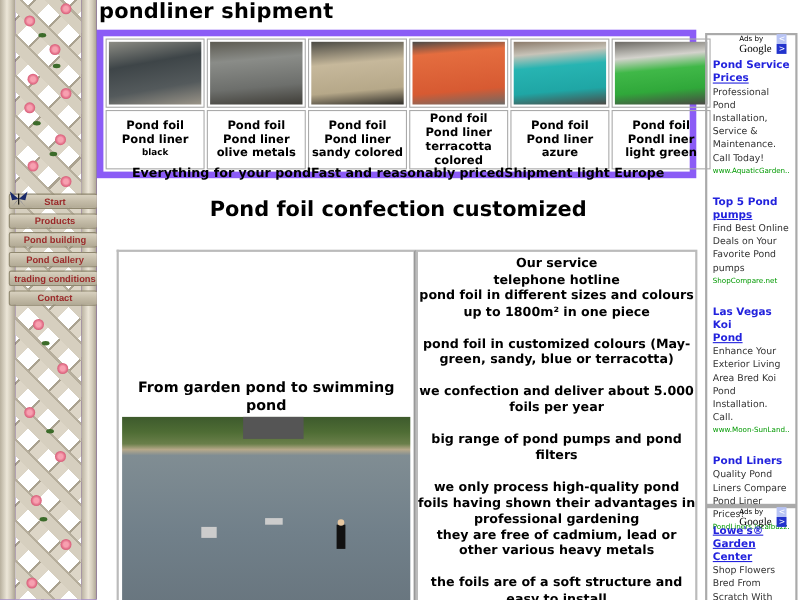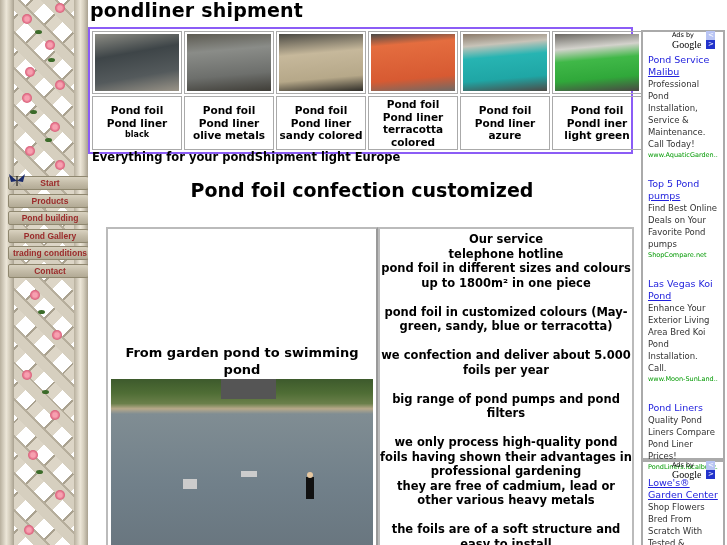--- a/index.html
+++ b/index.html
@@ -10,42 +10,42 @@
   background:
    repeating-linear-gradient(45deg,transparent 0 14px,#d6cfbf 14px 24px,#b6ae9c 24px 26px),
    repeating-linear-gradient(-45deg,#fff 0 14px,#ddd6c7 14px 24px,#aaa290 24px 26px);}
 .rose{position:absolute;width:10px;height:10px;border-radius:50%;background:radial-gradient(circle,#f7a0b0 0 30%,#e06a84 60%,#b94b62);}
 .leaf{position:absolute;width:7px;height:4px;border-radius:50%;background:#3c6b2a;}
 #nav{position:absolute;left:8px;top:176px;width:84px;}
 .navbtn{display:block;height:14px;margin-bottom:3.5px;background:linear-gradient(#d9d2c0,#c4bca8 50%,#b2aa95);border:1px solid #8f876f;border-radius:2px 6px 6px 2px;font-family:"Liberation Sans",sans-serif;font-weight:bold;font-size:8.5px;color:#9b2b2b;text-align:center;line-height:12px;white-space:nowrap;cursor:pointer;}
 .butterfly{position:absolute;left:0px;top:-3px;width:18px;height:16px;}
 #main{position:absolute;left:88px;top:0;width:548px;}
 h1{font-family:"DejaVu Sans",sans-serif;font-weight:bold;font-size:19px;position:absolute;left:2px;top:-1px;letter-spacing:0.2px;}
-#prod{position:absolute;left:0;top:27px;width:545px;border:2px solid #8b5cf6;border-collapse:separate;}
+#prod{position:absolute;left:0;top:27px;width:545px;border:6px solid #8b5cf6;border-collapse:separate;}
 #prod table{border-collapse:separate;border-spacing:2px;width:100%;}
 #prod td{border:1px solid #aaa;vertical-align:middle;text-align:center;}
 .ph{height:63px;padding:2px;}
 .ph div{width:84px;height:57px;margin:0 auto;}
 .cap{height:54px;font-size:10.5px;font-weight:bold;line-height:12.5px;}
 .cap small{font-size:8px;display:block;}
-#tag{position:absolute;left:0;top:150px;width:548px;font-size:11.5px;font-weight:bold;display:flex;justify-content:flex-start;padding:0 4px;}
+#tag{position:absolute;left:0;top:150px;width:548px;font-size:11.5px;font-weight:bold;display:flex;justify-content:center;padding:0 4px;}
 #slogan{position:absolute;left:0;top:179px;width:548px;text-align:center;font-size:19px;font-weight:bold;}
 #boxL{position:absolute;left:18px;top:227px;width:272px;height:330px;border:2px solid #bbb;border-right-color:#999;}
 #boxL .txt{position:absolute;top:100px;left:0;width:100%;text-align:center;font-size:13px;font-weight:bold;line-height:17px;margin-top:15px;}
 #boxL .photo{position:absolute;left:3px;top:150px;width:262px;height:175px;
  background:linear-gradient(180deg,#3d5a2c 0,#4f6d35 8%,#6a7f4a 14%,#b7a98a 17%,#808d93 20%,#71808a 60%,#68757e 100%);}
 #boxR{position:absolute;left:290px;top:227px;width:256px;height:330px;border:2px solid #bbb;text-align:center;font-size:11.5px;font-weight:bold;line-height:14.5px;padding-top:3px;}
 #boxR p{margin-bottom:14.5px;}
 #ads{position:absolute;left:641px;top:30px;width:84px;height:430px;border:2px solid #aaa;padding:2px 5px;}
 #ads2{position:absolute;left:641px;top:460px;width:84px;height:100px;border:2px solid #aaa;padding:2px 5px;}
 .adshead{font-size:6.5px;display:flex;align-items:center;justify-content:space-between;height:12px;margin-left:24px;}
 .adshead b{font-family:"Liberation Serif",serif;font-size:10px;font-weight:normal;}
 .arr{display:inline-block;width:9px;height:9px;margin-left:1px;font-size:7px;line-height:9px;text-align:center;color:#fff;}
 .ad{margin-top:8px;font-size:8.5px;line-height:12px;color:#333;}
-.ad a{color:#2222dd;font-weight:normal;font-size:9.5px;text-decoration:none;display:block;line-height:12px;}
+.ad a{color:#2222dd;font-weight:bold;font-size:9.5px;text-decoration:none;display:block;line-height:12px;}
 .ad a u{text-decoration:underline;}
 .ad .url{color:#009900;font-size:6.5px;display:block;line-height:10px;white-space:nowrap;overflow:hidden;}
 </style>
 </head>
 <body>
 
 <div id="left">
   <div class="post" style="left:0"></div>
   <div class="lattice"></div>
   <div class="post" style="left:74px"></div>
@@ -123,20 +123,21 @@
         <td class="cap" style="padding:0 8px"><span>Pond foil</span><br><span>Pond liner</span><br><span>terracotta colored</span></td>
         <td class="cap"><span>Pond foil</span><br><span>Pond liner</span><br><span>azure</span></td>
         <td class="cap"><span>Pond foil</span><br><span>Pondl iner</span><br><span>light green</span></td>
       </tr>
     </tbody>
       </table>
   </div>
 
   <div id="tag">
     <span>Everything for your pond</span>
+    <span>Fast and reasonably priced</span>
     <span>Shipment light Europe</span>
   </div>
 
   <div id="slogan">Pond foil confection customized</div>
 
   <div id="boxL">
     <div class="txt">
       <span>From garden pond to swimming pond</span><br><span>we have the answer</span>
     </div>
     <div class="photo">
@@ -157,21 +158,21 @@
     <p>the foils are of a soft structure and easy to install</p>
   </div>
 </div>
 
 <div id="ads">
   <div class="adshead">
     <span><span>Ads by</span> <b>Google</b></span>
     <span><span class="arr" style="background:#b8c4f4">&lt;</span><span class="arr" style="background:#2233cc">&gt;</span></span>
   </div>
   <div class="ad">
-    <a><span>Pond Service</span><br><u>Malibu</u></a>
+    <a><span>Pond Service</span><br><u>Prices</u></a>
     <span>Professional Pond Installation, Service &amp; Maintenance. Call Today!</span>
     <span class="url">www.AquaticGarden...</span>
   </div>
   <div class="ad" style="margin-top:18px">
     <a><span>Top 5 Pond</span><br><u>pumps</u></a>
     <span>Find Best Online Deals on Your Favorite Pond pumps</span>
     <span class="url">ShopCompare.net</span>
   </div>
   <div class="ad" style="margin-top:18px">
     <a><span>Las Vegas Koi</span><br><u>Pond</u></a>

